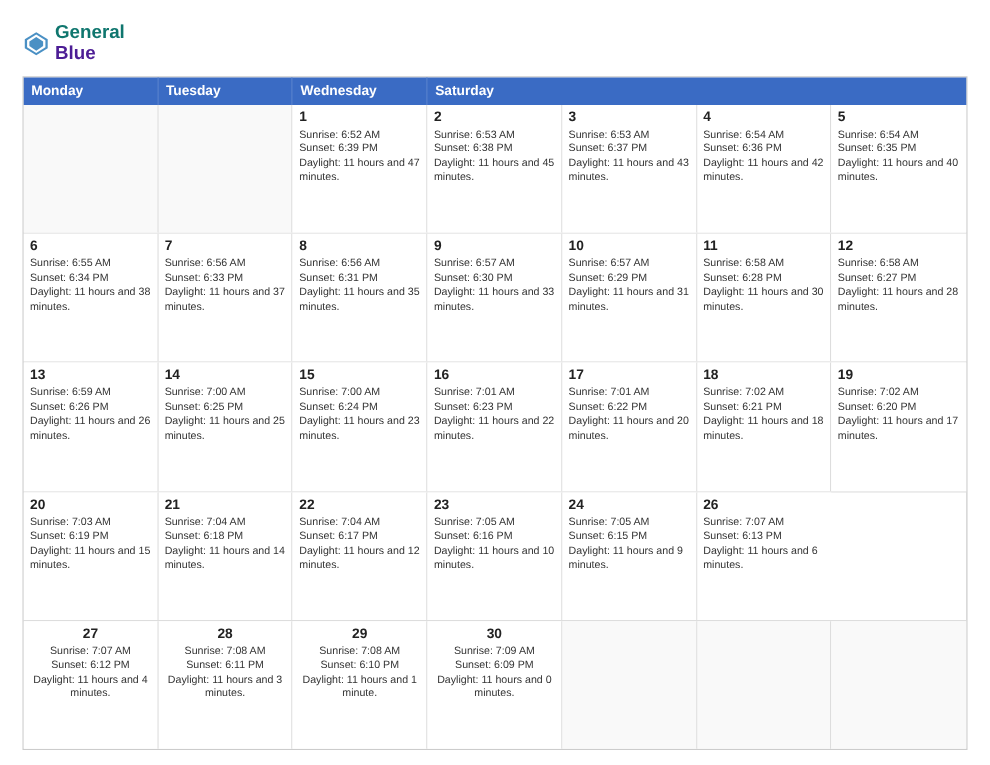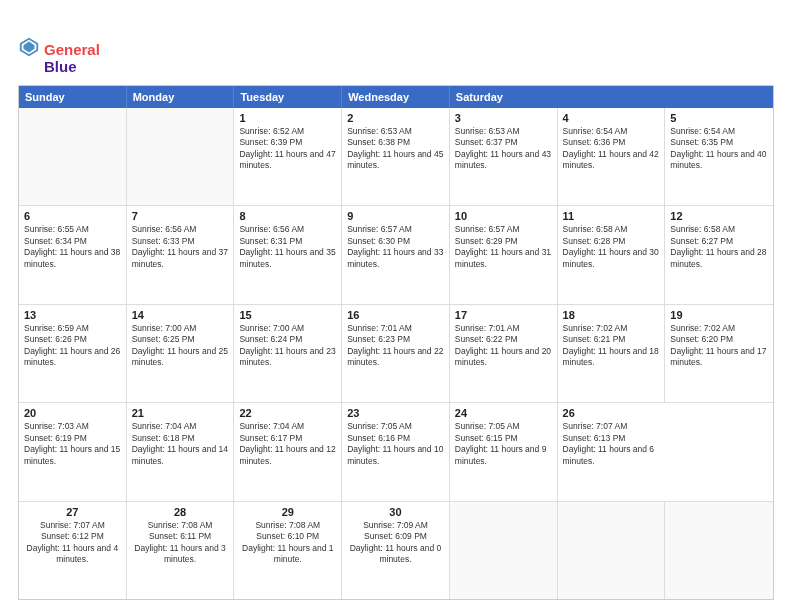--- a/index.html
+++ b/index.html
@@ -106,33 +106,32 @@
 
 <div class="page">
   <div class="header">
     <div class="logo">
       <svg class="logo-icon" viewBox="0 0 24 24">
         <polygon points="12,2 22,8 22,16 12,22 2,16 2,8" fill="#4a90c4"></polygon>
         <polygon points="12,4 20,9 20,15 12,20 4,15 4,9" fill="#fff"></polygon>
         <polygon points="12,6 18,10 18,14 12,18 6,14 6,10" fill="#4a90c4"></polygon>
       </svg>
       <div>
-        <div style="font-size:15px;font-weight:bold;color:#ef4444;line-height:1.1;margin-top:24px;">General</div>
+        <div style="font-size:15px;font-weight:bold;color:#0f766e;line-height:1.1;">General</div>
         <div style="font-size:15px;font-weight:bold;color:#4c1d95;line-height:1.1;">Blue</div>
       </div>
     </div>
     <div class="title-block">
       <div class="main-title"></div>
       <div class="sub-title"></div>
     </div>
   </div>
 
   <div class="calendar">
     <div class="cal-header">
-    <div class="cal-header-cell">Sunday</div>
         <div class="cal-header-cell">Monday</div>
         <div class="cal-header-cell">Tuesday</div>
         <div class="cal-header-cell">Wednesday</div>
         <div class="cal-header-cell">Saturday</div>
       </div>
     <div class="cal-body">
     <div class="cal-row">
           <div class="cal-cell empty"></div>
           <div class="cal-cell empty"></div>
           <div class="cal-cell">

